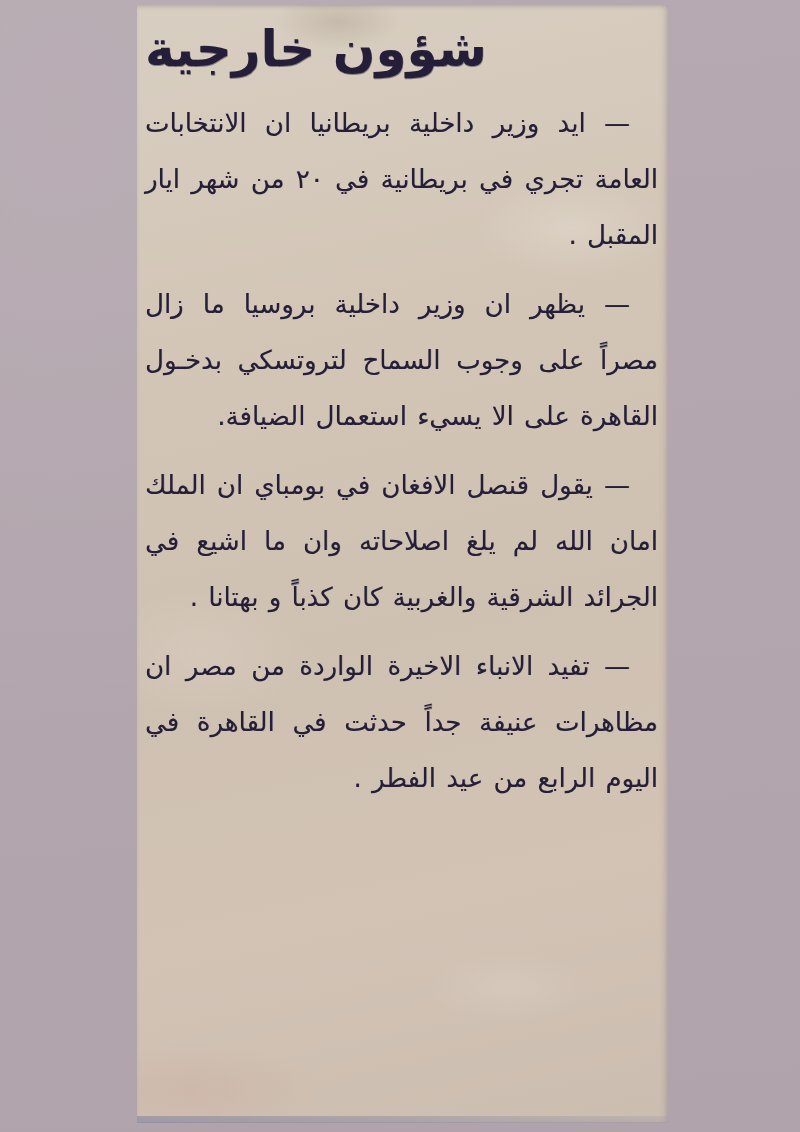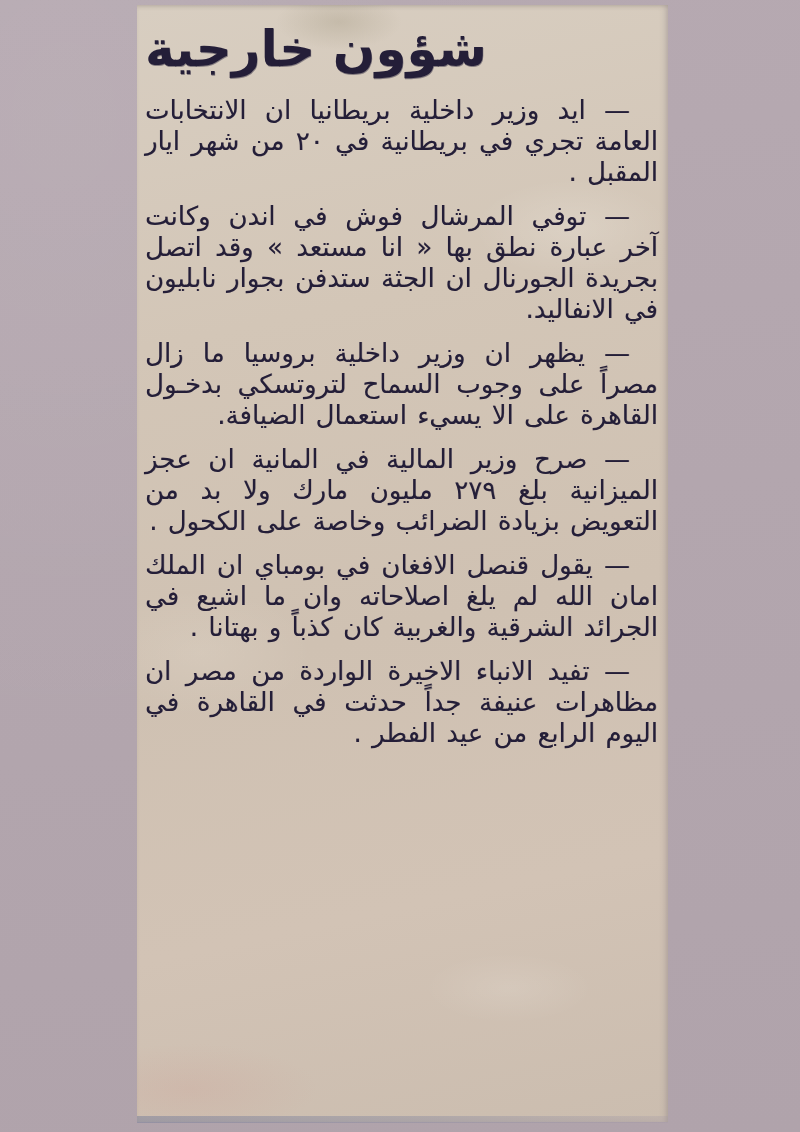--- a/index.html
+++ b/index.html
@@ -64,38 +64,36 @@
     text-shadow: 0.5px 0.5px 0.5px rgba(36,30,56,0.45);
   }
 
   .news p {
     direction: rtl;
     unicode-bidi: embed;
     text-align: justify;
     text-align-last: right;
     text-indent: 28px;
     font-size: 26px;
-    line-height: 31px;
+    line-height: 56px;
     color: #241e38;
     margin-bottom: 13px;
     word-spacing: 2px;
     text-shadow: 0.4px 0.4px 0.4px rgba(36,30,56,0.40);
   }
 </style>
 </head>
 <body>
 
 <div class="paper">
   <div class="content">
 
     <h1 class="headline">شؤون خارجية</h1>
 
     <div class="news">
       <p>— ايد وزير داخلية بريطانيا ان الانتخابات العامة تجري في بريطانية في ٢٠ من شهر ايار المقبل .</p>
-      <p>— توفي المرشال فوش في اندن وكانت آخر عبارة نطق بها « انا مستعد » وقد اتصل بجريدة الجورنال ان الجثة ستدفن بجوار نابليون في الانفاليد.</p>
       <p>— يظهر ان وزير داخلية بروسيا ما زال مصراً على وجوب السماح لتروتسكي بدخـول القاهرة على الا يسيء استعمال الضيافة.</p>
-      <p>— صرح وزير المالية في المانية ان عجز الميزانية بلغ ٢٧٩ مليون مارك ولا بد من التعويض بزيادة الضرائب وخاصة على الكحول .</p>
       <p>— يقول قنصل الافغان في بومباي ان الملك امان الله لم يلغ اصلاحاته وان ما اشيع في الجرائد الشرقية والغربية كان كذباً و بهتانا .</p>
       <p>— تفيد الانباء الاخيرة الواردة من مصر ان مظاهرات عنيفة جداً حدثت في القاهرة في اليوم الرابع من عيد الفطر .</p>
     </div>
 
   </div>
 </div>
 
 </body></html>

